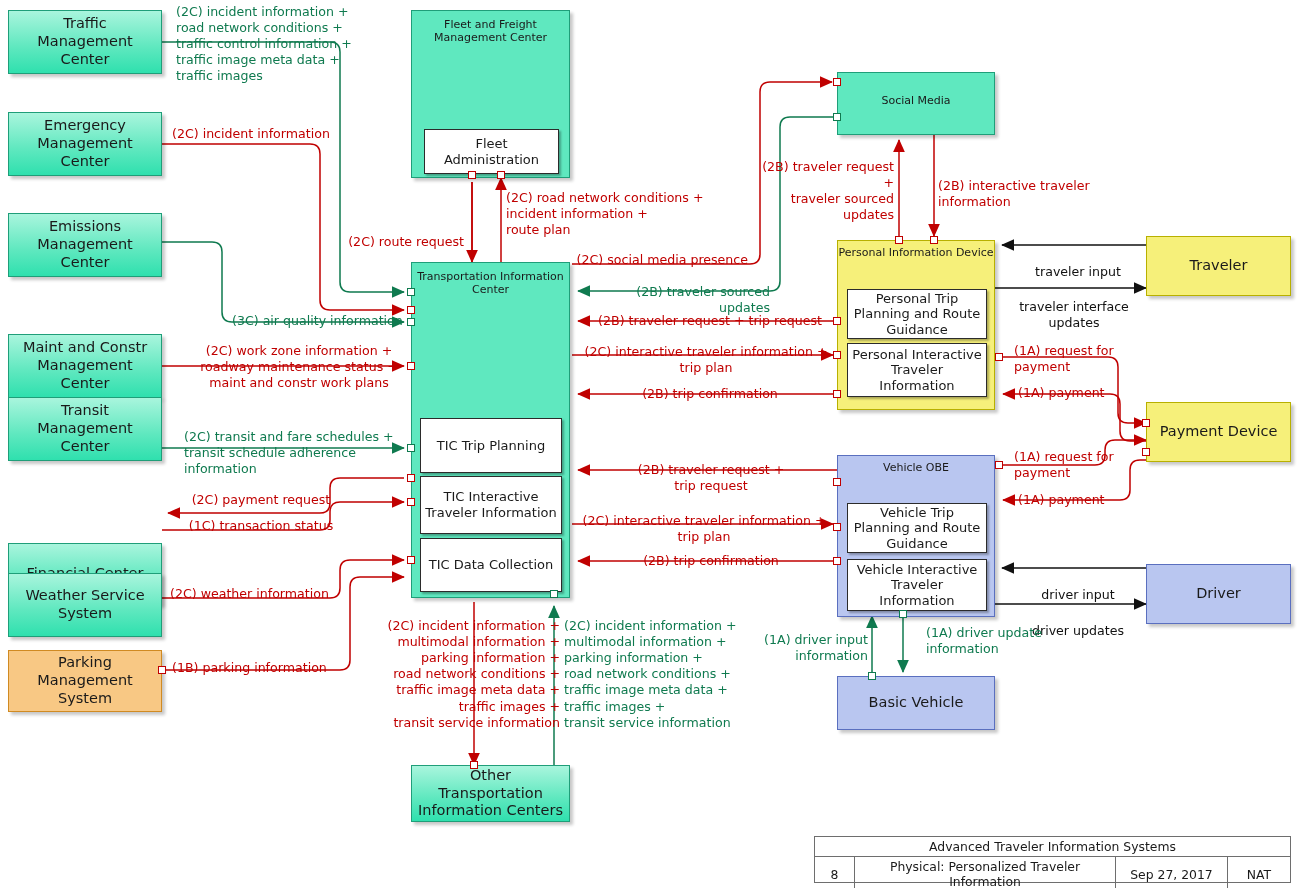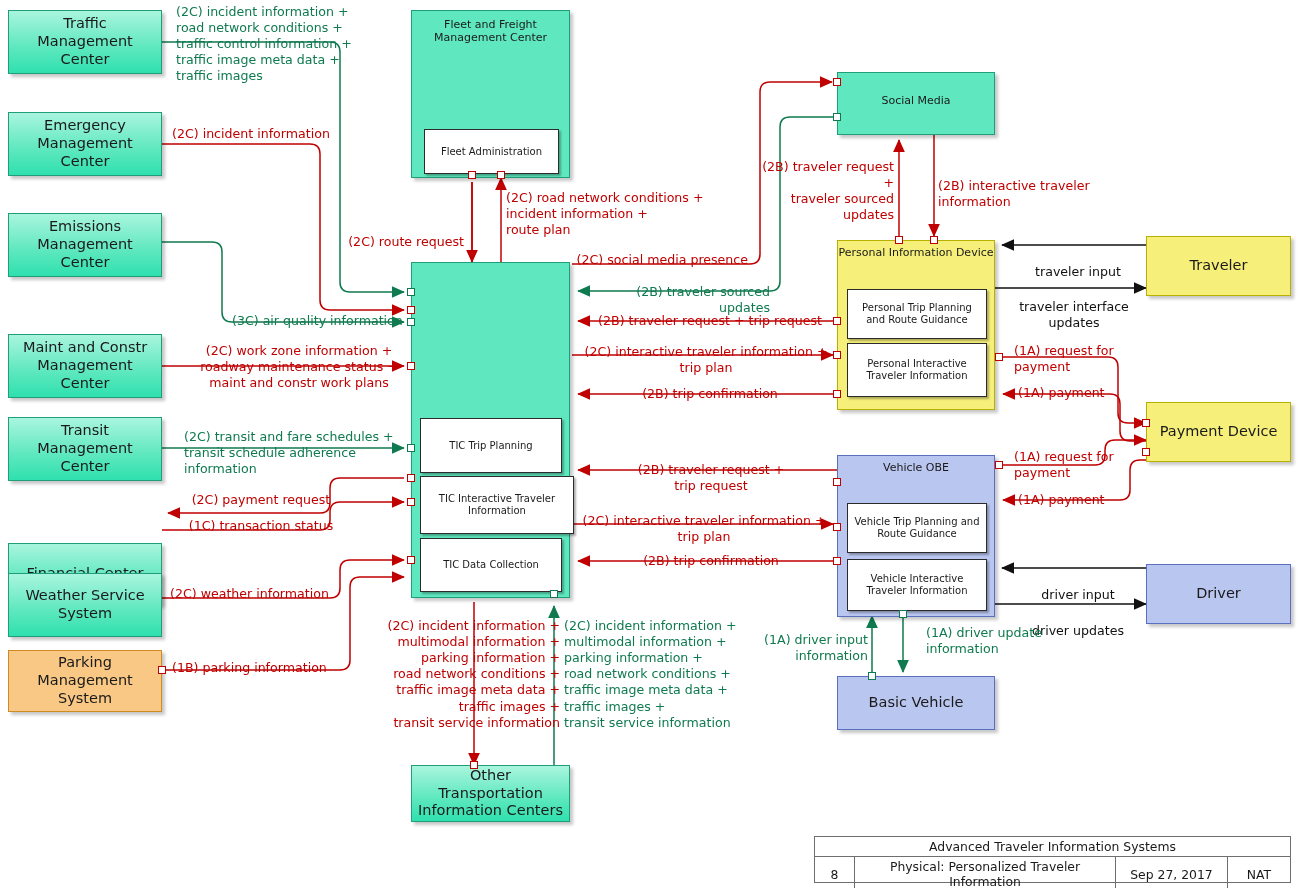--- a/index.html
+++ b/index.html
@@ -19,21 +19,21 @@
 
   .cbox{position:absolute;box-sizing:border-box;
         box-shadow:3px 3px 3px rgba(0,0,0,.22);}
   .cbox.green{background:#5fe8bf;border:1px solid #1f9e79;}
   .cbox.yellow{background:#f6f07a;border:1px solid #b8b000;}
   .cbox.blue{background:#b9c6f0;border:1px solid #5a6fbf;}
   .ctitle{position:absolute;left:0;right:0;text-align:center;font-size:11px;
           line-height:1.18;color:#1a1a1a;}
   .sub{position:absolute;box-sizing:border-box;background:#ffffff;border:1.2px solid #2b2b2b;
        display:flex;align-items:center;justify-content:center;text-align:center;
-       font-size:10px;line-height:1.2;color:#1a1a1a;padding:2px 4px;
+       font-size:13px;line-height:1.2;color:#1a1a1a;padding:2px 4px;
        box-shadow:2px 2px 2px rgba(0,0,0,.30);}
 
   .lbl{position:absolute;font-size:12.6px;line-height:1.28;white-space:pre-line;}
   .lbl.red{color:#c00000;}
   .lbl.grn{color:#0f7a4f;}
   .lbl.blk{color:#111111;margin-top:28px;}
   .ta-l{text-align:left;} .ta-r{text-align:right;} .ta-c{text-align:center;}
 
   
   .port{position:absolute;width:8px;height:8px;box-sizing:border-box;background:#fff;}
@@ -147,21 +147,21 @@
   </div>
   <div class="box green" style="left:8px;top:112px;width:154px;height:64px;">
     <span>Emergency Management Center</span>
   </div>
   <div class="box green" style="left:8px;top:213px;width:154px;height:64px;">
     <span>Emissions Management Center</span>
   </div>
   <div class="box green" style="left:8px;top:334px;width:154px;height:64px;">
     <span>Maint and Constr Management Center</span>
   </div>
-  <div class="box green" style="left:8px;top:417px;width:154px;height:64px;">
+  <div class="box green" style="left:8px;top:397px;width:154px;height:64px;">
     <span>Transit Management Center</span>
   </div>
   <div class="box green" style="left:8px;top:499px;width:154px;height:62px;margin-top:44px;">
     <span>Financial Center</span>
   </div>
   <div class="box green" style="left:8px;top:573px;width:154px;height:64px;">
     <span>Weather Service System</span>
   </div>
   <div class="box orange" style="left:8px;top:650px;width:154px;height:62px;">
     <span>Parking Management System</span>
@@ -171,24 +171,25 @@
   <div class="cbox green" style="left:411px;top:10px;width:159px;height:168px;">
     <div class="ctitle" style="top:8px;">Fleet and Freight Management Center</div>
     <div class="sub" style="left:12px;top:118px;width:135px;height:45px;">
       <span>Fleet Administration</span>
     </div>
   </div>
   <div class="port red" style="left:468px;top:171px;"></div>
   <div class="port red" style="left:497px;top:171px;"></div>
 
   <div class="cbox green" style="left:411px;top:262px;width:159px;height:336px;">
+    <div class="ctitle" style="top:8px;">Transportation Information Center</div>
     <div class="sub" style="left:8px;top:155px;width:142px;height:55px;">
       <span>TIC Trip Planning</span>
     </div>
-    <div class="sub" style="left:8px;top:213px;width:154px;height:58px;">
+    <div class="sub" style="left:8px;top:213px;width:142px;height:58px;">
       <span>TIC Interactive Traveler Information</span>
     </div>
     <div class="sub" style="left:8px;top:275px;width:142px;height:54px;">
       <span>TIC Data Collection</span>
     </div>
   </div>
   <div class="port grn" style="left:407px;top:288px;"></div>
   <div class="port red" style="left:407px;top:306px;"></div>
   <div class="port grn" style="left:407px;top:318px;"></div>
   <div class="port red" style="left:407px;top:362px;"></div>

